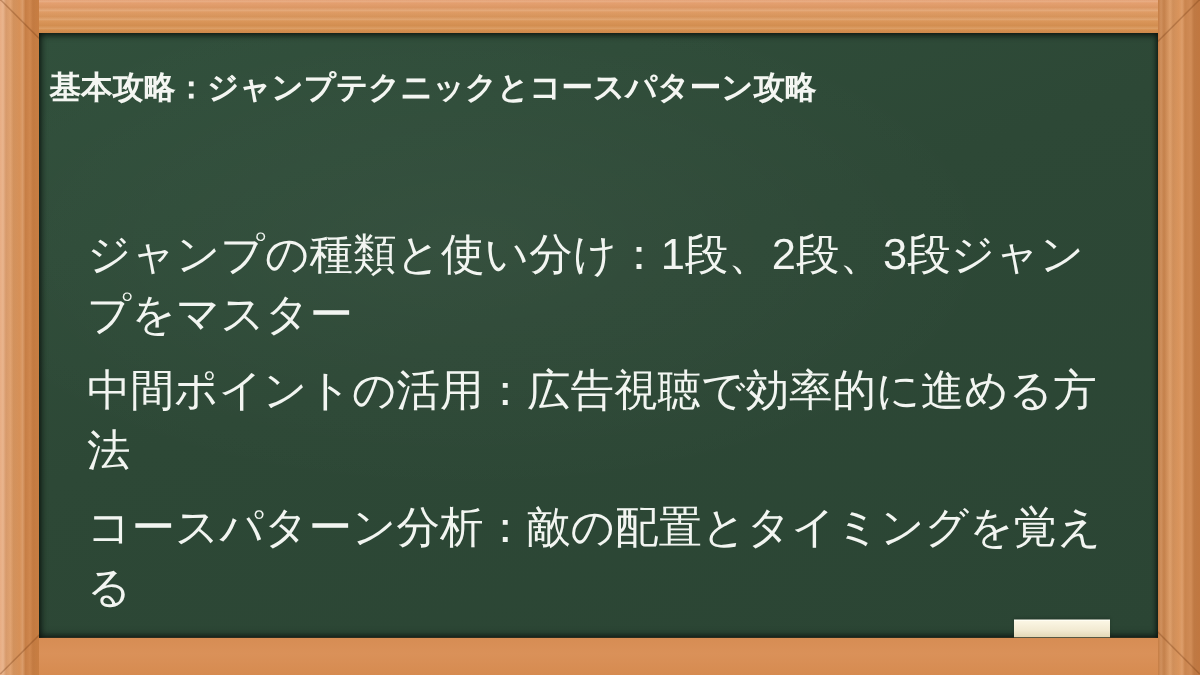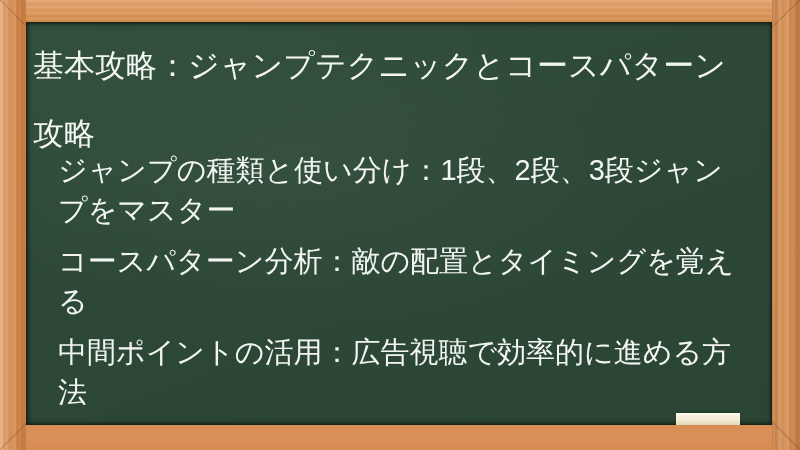--- a/index.html
+++ b/index.html
@@ -170,23 +170,23 @@
     padding: 0;
   }
 
   
   .title {
     position: absolute;
     left: 7px;
     top: 10px;
     width: 712px;
     color: #f4f6f2;
-    font-size: 31px;
-    line-height: 68px;
-    font-weight: 400;
+    font-size: 21px;
+    line-height: 53px;
+    font-weight: 700;
     letter-spacing: 0px;
     white-space: normal;
     word-break: break-all;
   }
 
   .bullets {
     position: absolute;
     left: 32px;
     top: 128px;
     width: 690px;
@@ -240,21 +240,21 @@
       <i></i>
     </div>
 
   <div class="board">
     <div class="board-inner">
 
       <div class="title">基本攻略：ジャンプテクニックとコースパターン攻略</div>
 
       <ul class="bullets">
         <li class="bullet">ジャンプの種類と使い分け：1段、2段、3段ジャンプをマスター</li>
+        <li class="bullet">中間ポイントの活用：広告視聴で効率的に進める方法</li>
         <li class="bullet">コースパターン分析：敵の配置とタイミングを覚える</li>
-        <li class="bullet">中間ポイントの活用：広告視聴で効率的に進める方法</li>
       </ul>
 
       <div class="chalk"></div>
     </div>
   </div>
 
 </div>
 
 </body></html>

